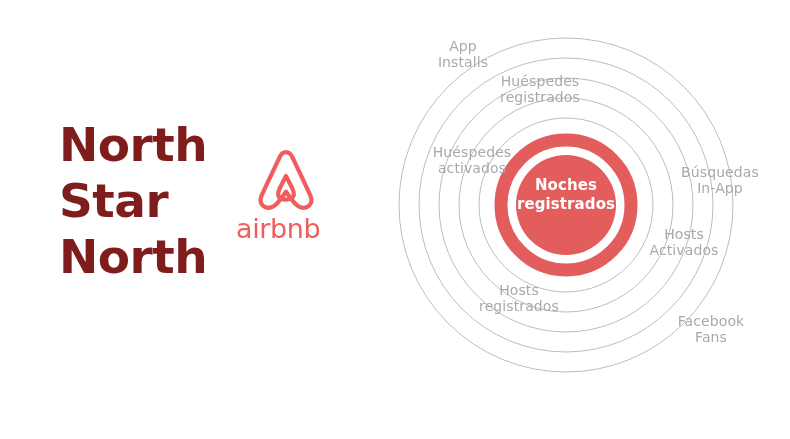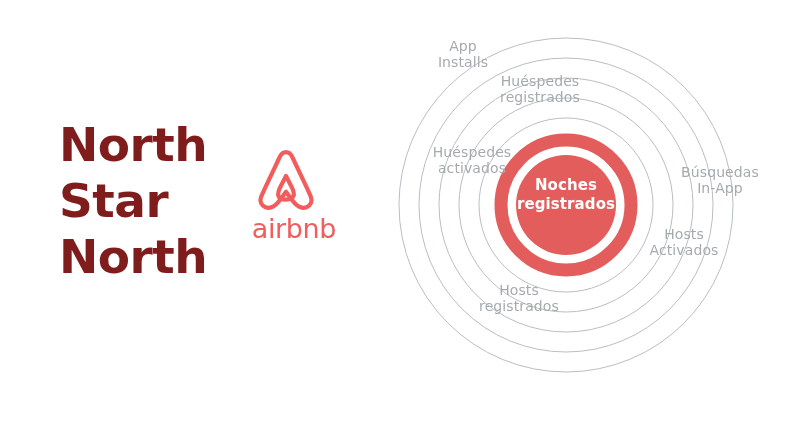--- a/index.html
+++ b/index.html
@@ -42,21 +42,21 @@
     letter-spacing: -0.5px;
     color: #7f1d1d;
     white-space: nowrap;
   }
 
   #logo-wrap {
     position: absolute;
     left: 236px;
     top: 148px;
     width: 100px;
-    text-align: right;
+    text-align: left;
   }
   #belo-icon {
     display: block;
     margin: 0 auto;
   }
   #airbnb-wordmark {
     display: block;
     margin-top: 2px;
     font-family: "DejaVu Sans", "Liberation Sans", sans-serif;
     font-weight: 400;
@@ -191,15 +191,19 @@
     <div class="ring-label" style="left: 274px; top: 226px; width: 120px;">
       <span>Hosts</span><br>
       <span>Activados</span>
     </div>
 
     <div class="ring-label" style="left: 104px; top: 282px; width: 130px;">
       <span>Hosts</span><br>
       <span>registrados</span>
     </div>
 
+    <div class="ring-label" style="left: 302px; top: 313px; width: 118px;">
+      <span>Facebook</span><br>
+      <span>Fans</span>
+    </div>
 
   </div>
 </div>
 
 </body></html>

